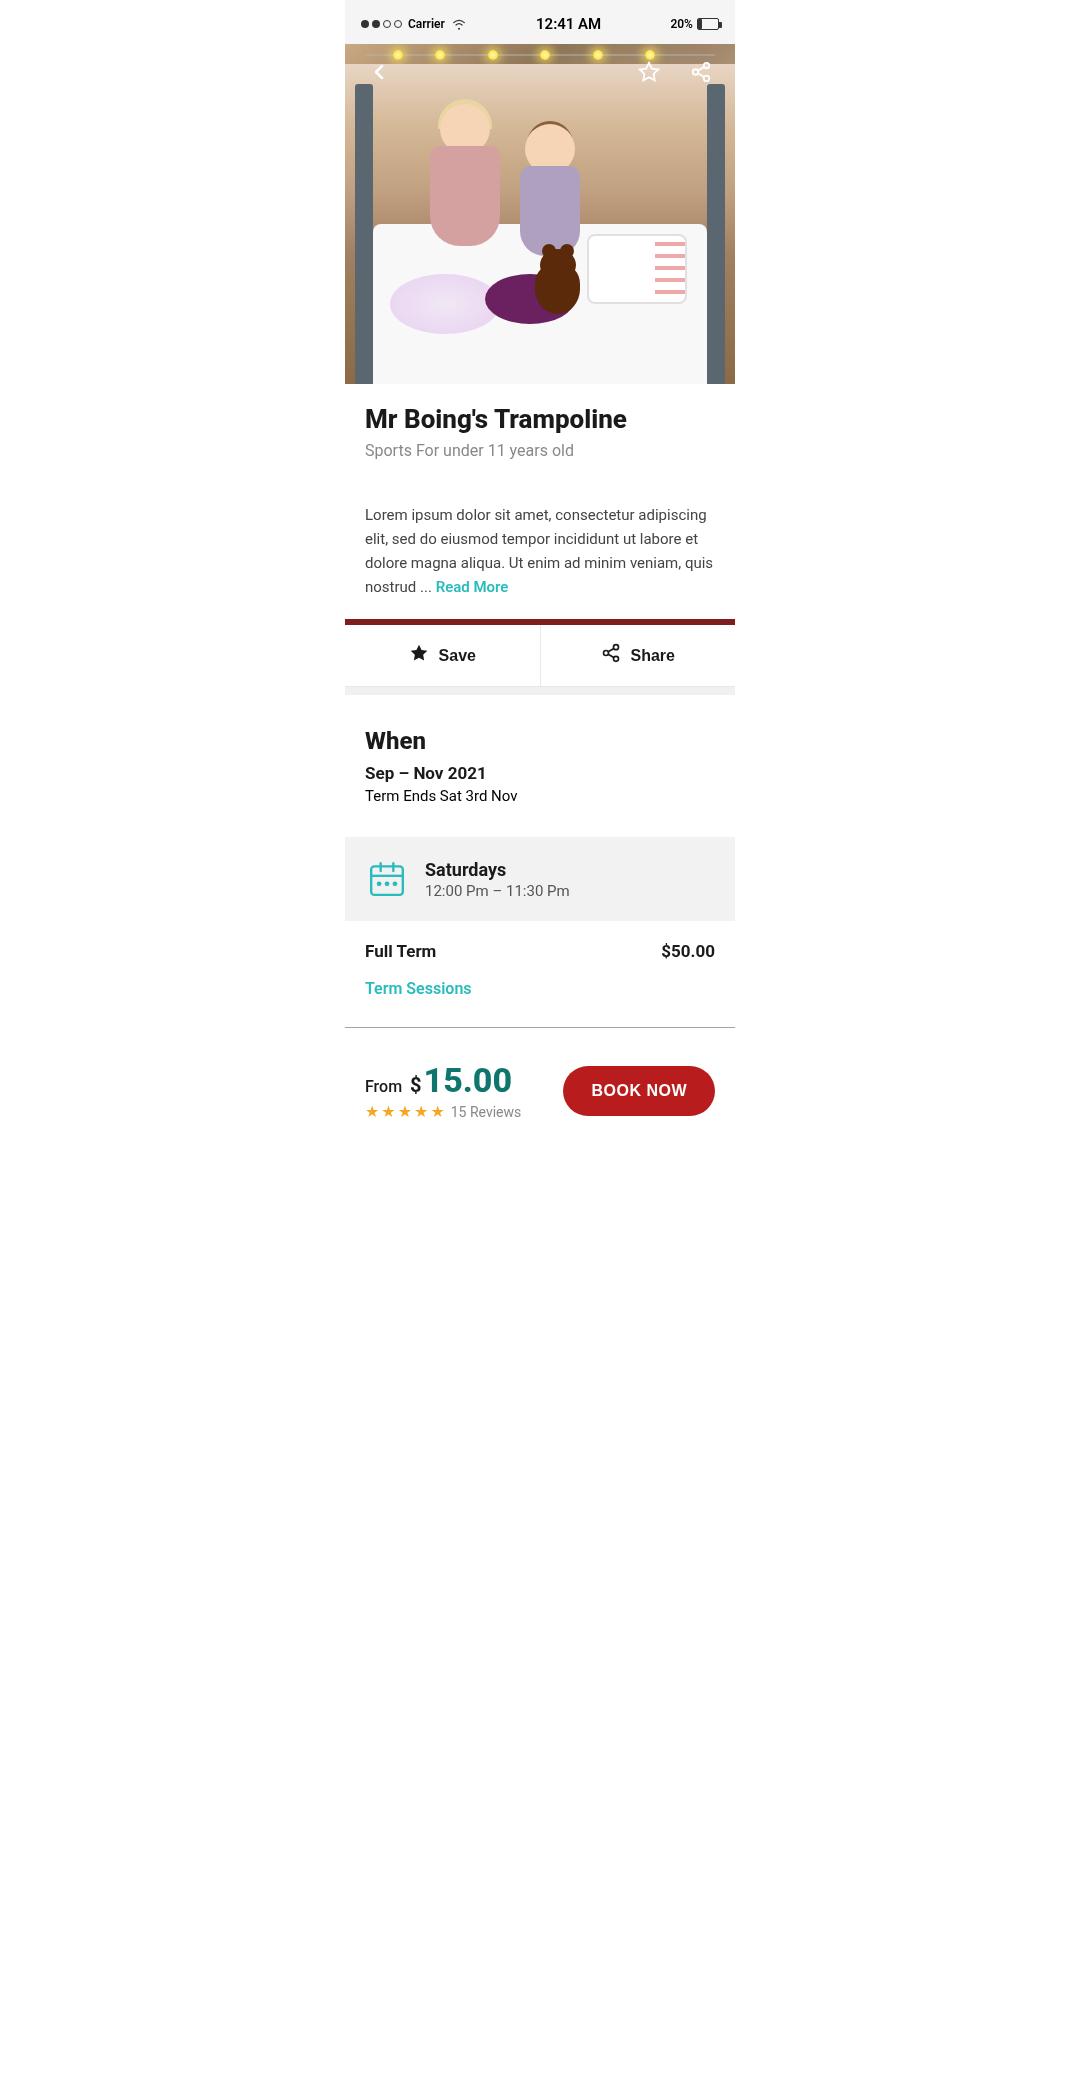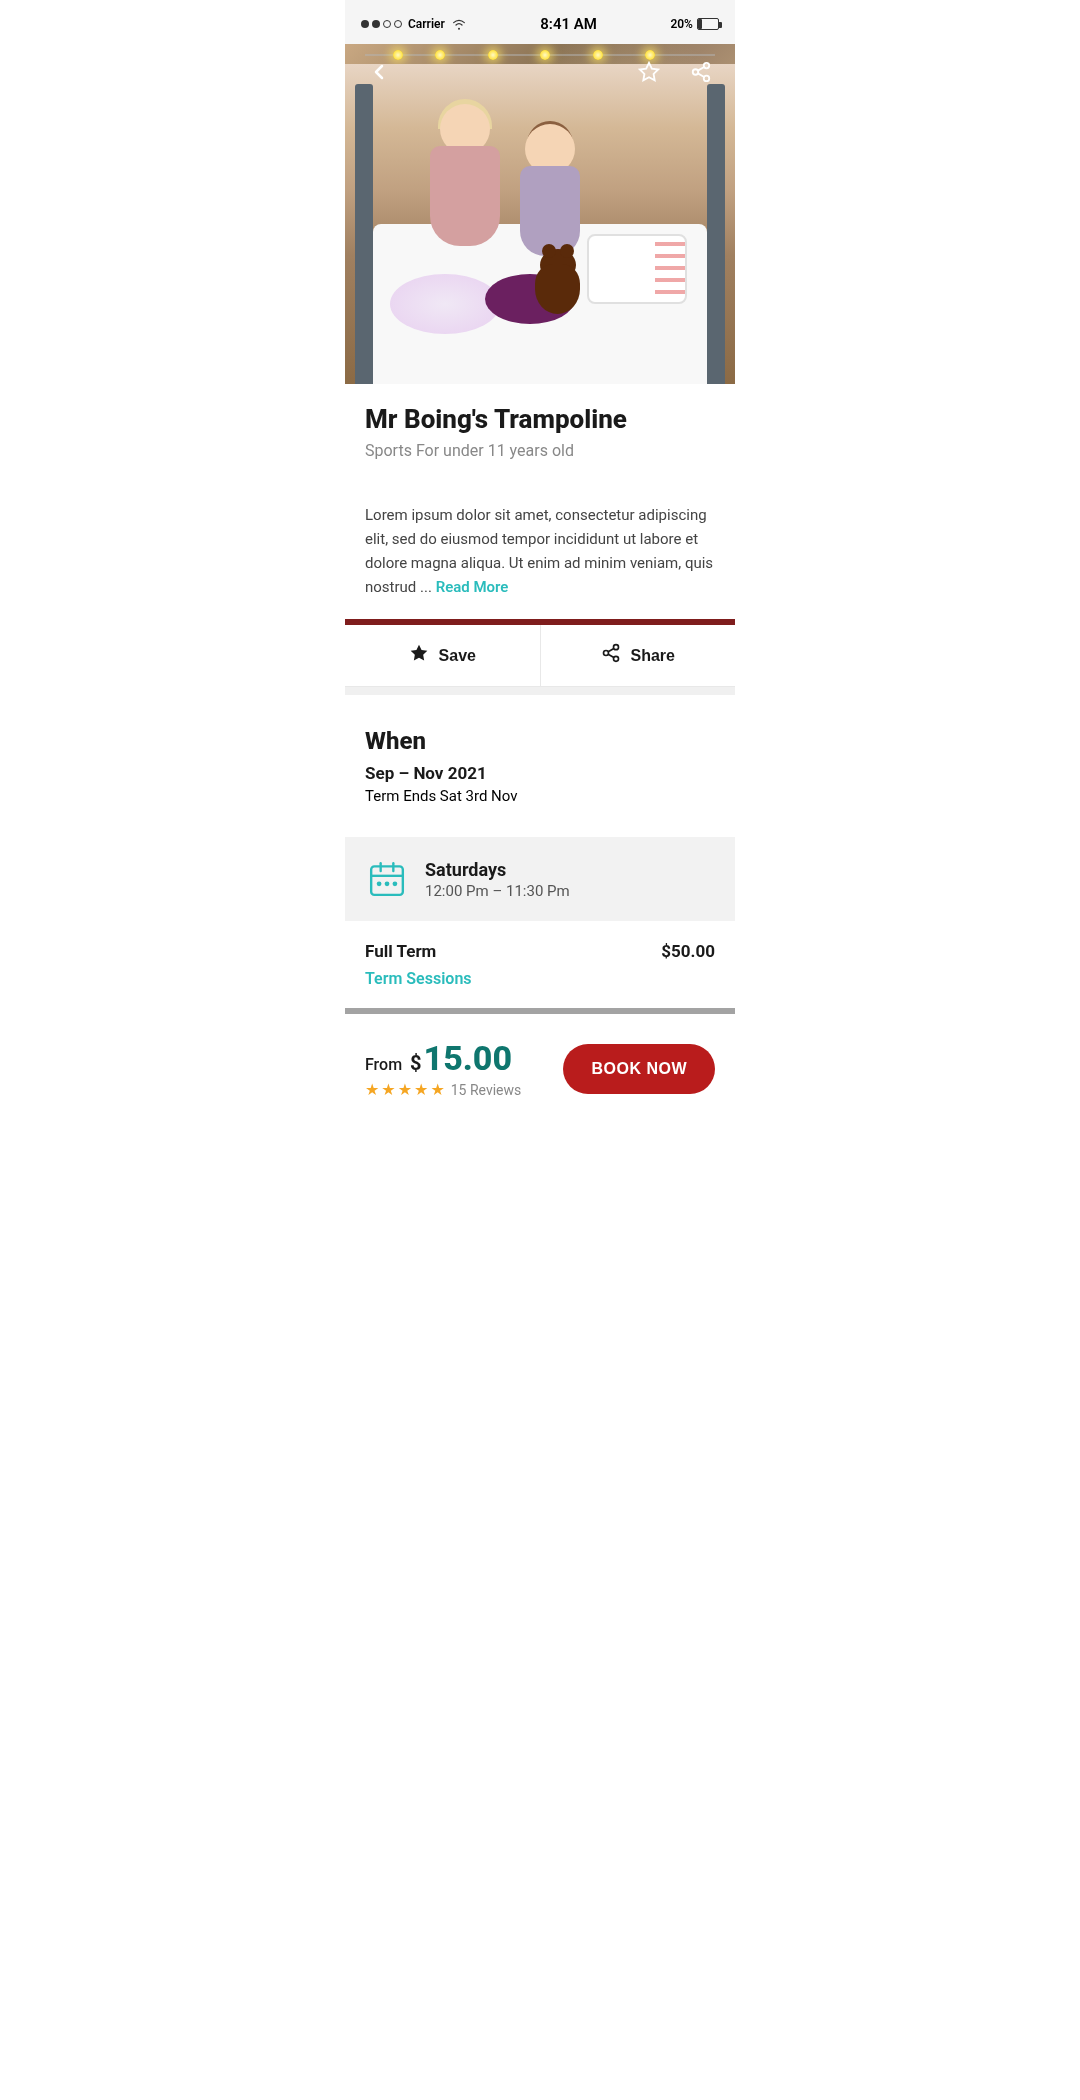--- a/index.html
+++ b/index.html
@@ -520,21 +520,21 @@
     
     .pricing-section {
       padding: 20px 20px 16px;
       background: #fff;
     }
 
     .pricing-row {
       display: flex;
       justify-content: space-between;
       align-items: center;
-      margin-bottom: 8px;
+      margin-bottom: 18px;
     }
 
     .pricing-label {
       font-size: 17px;
       font-weight: 700;
       color: #1a1a1a;
     }
 
     .pricing-value {
       font-size: 17px;
@@ -549,24 +549,24 @@
       cursor: pointer;
       text-decoration: none;
       display: inline-block;
     }
 
     
     .bottom-bar {
       display: flex;
       justify-content: space-between;
       align-items: center;
-      padding: 24px 20px 20px;
+      padding: 32px 20px 20px;
       background: #fff;
-      border-top: 6px solid #a3a3a3;
-      margin-top: 4px;
+      border-top: 1px solid #a3a3a3;
+      margin-top: 13px;
     }
 
     .price-from {
       display: flex;
       flex-direction: column;
     }
 
     .price-from-line {
       display: flex;
       align-items: baseline;
@@ -644,21 +644,21 @@
       <div class="dot empty"></div>
       <div class="dot empty"></div>
     </div>
     <span>Carrier</span>
     <svg class="wifi-icon" viewBox="0 0 24 18" fill="none">
       <path d="M12 14.5a1.5 1.5 0 1 1 0 3 1.5 1.5 0 0 1 0-3z" fill="#333"></path>
       <path d="M7.5 10.5C8.9 9.1 10.4 8.4 12 8.4s3.1.7 4.5 2.1" stroke="#333" stroke-width="1.8" stroke-linecap="round" fill="none"></path>
       <path d="M4 7C6.3 4.7 9 3.5 12 3.5s5.7 1.2 8 3.5" stroke="#333" stroke-width="1.8" stroke-linecap="round" fill="none"></path>
     </svg>
   </div>
-  <div class="status-center">8:41 AM</div>
+  <div class="status-center">12:41 AM</div>
   <div class="status-right">
     <span>20%</span>
     <div class="battery">
       <div class="battery-fill"></div>
     </div>
   </div>
 </div>
 
 <div class="hero-image">
   <div class="hero-overlay"></div>

